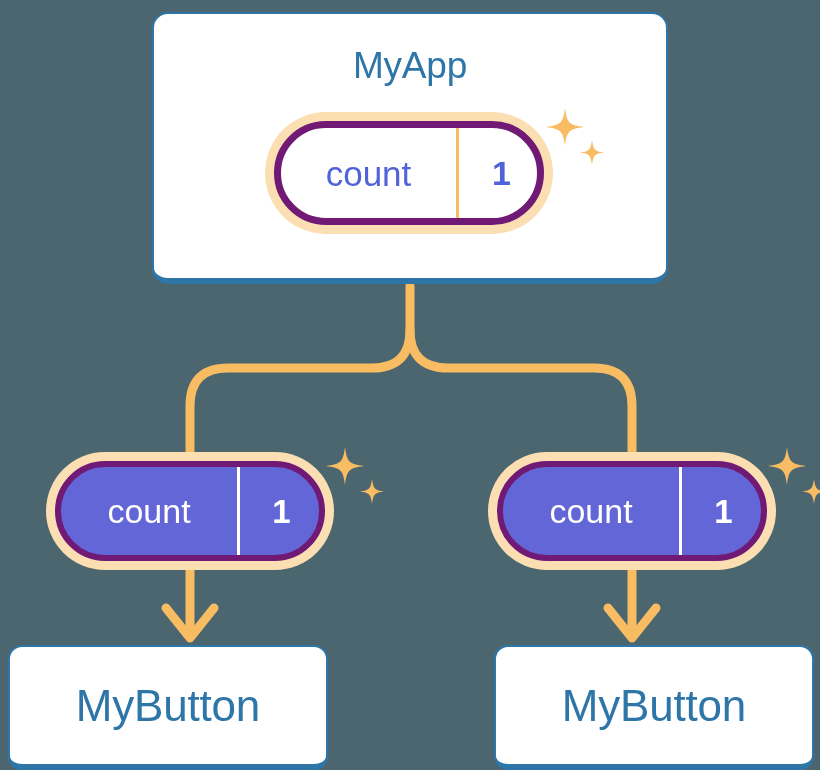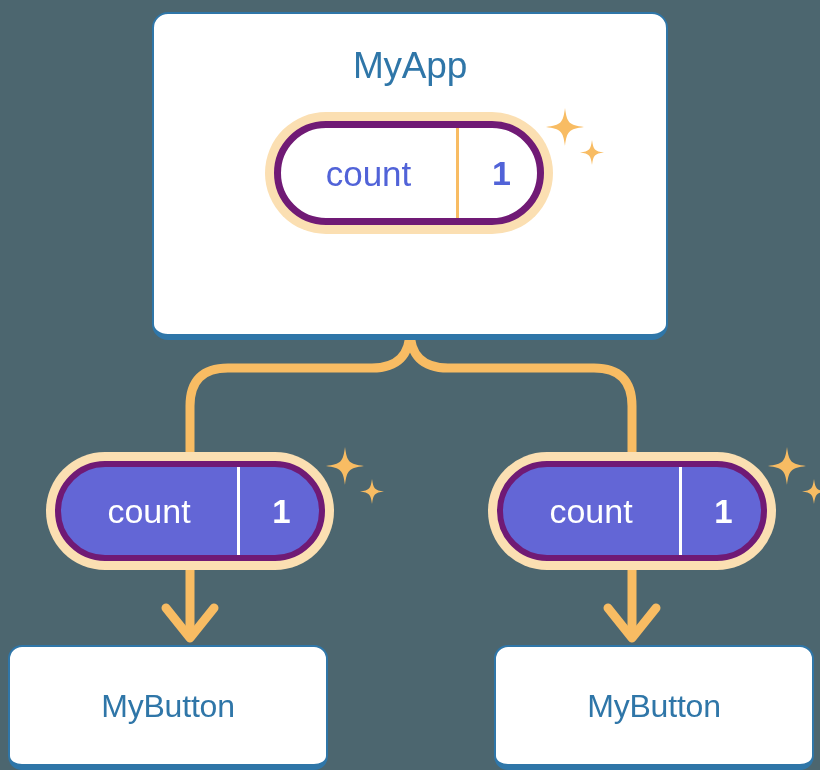--- a/index.html
+++ b/index.html
@@ -40,21 +40,21 @@
     border-bottom: 6px solid #2f76a8;
     border-radius: 14px;
     box-sizing: border-box;
     z-index: 2;
   }
 
   #app-card {
     left: 152px;
     top: 12px;
     width: 516px;
-    height: 328px;
+    height: 272px;
     border-radius: 16px;
   }
 
   .card-title {
     color: #2f76a8;
     font-size: 37px;
     font-weight: 400;
     text-align: center;
     letter-spacing: -0.2px;
     line-height: 1;
@@ -75,21 +75,21 @@
     left: 8px;
     top: 645px;
     width: 320px;
   }
   #btn-card-right {
     left: 494px;
     top: 645px;
     width: 320px;
   }
   .btn-card .card-title {
-    font-size: 32px;
+    font-size: 44px;
   }
 
   
   .pill {
     position: absolute;
     display: flex;
     align-items: stretch;
     box-sizing: border-box;
     z-index: 3;
     border-radius: 999px;

